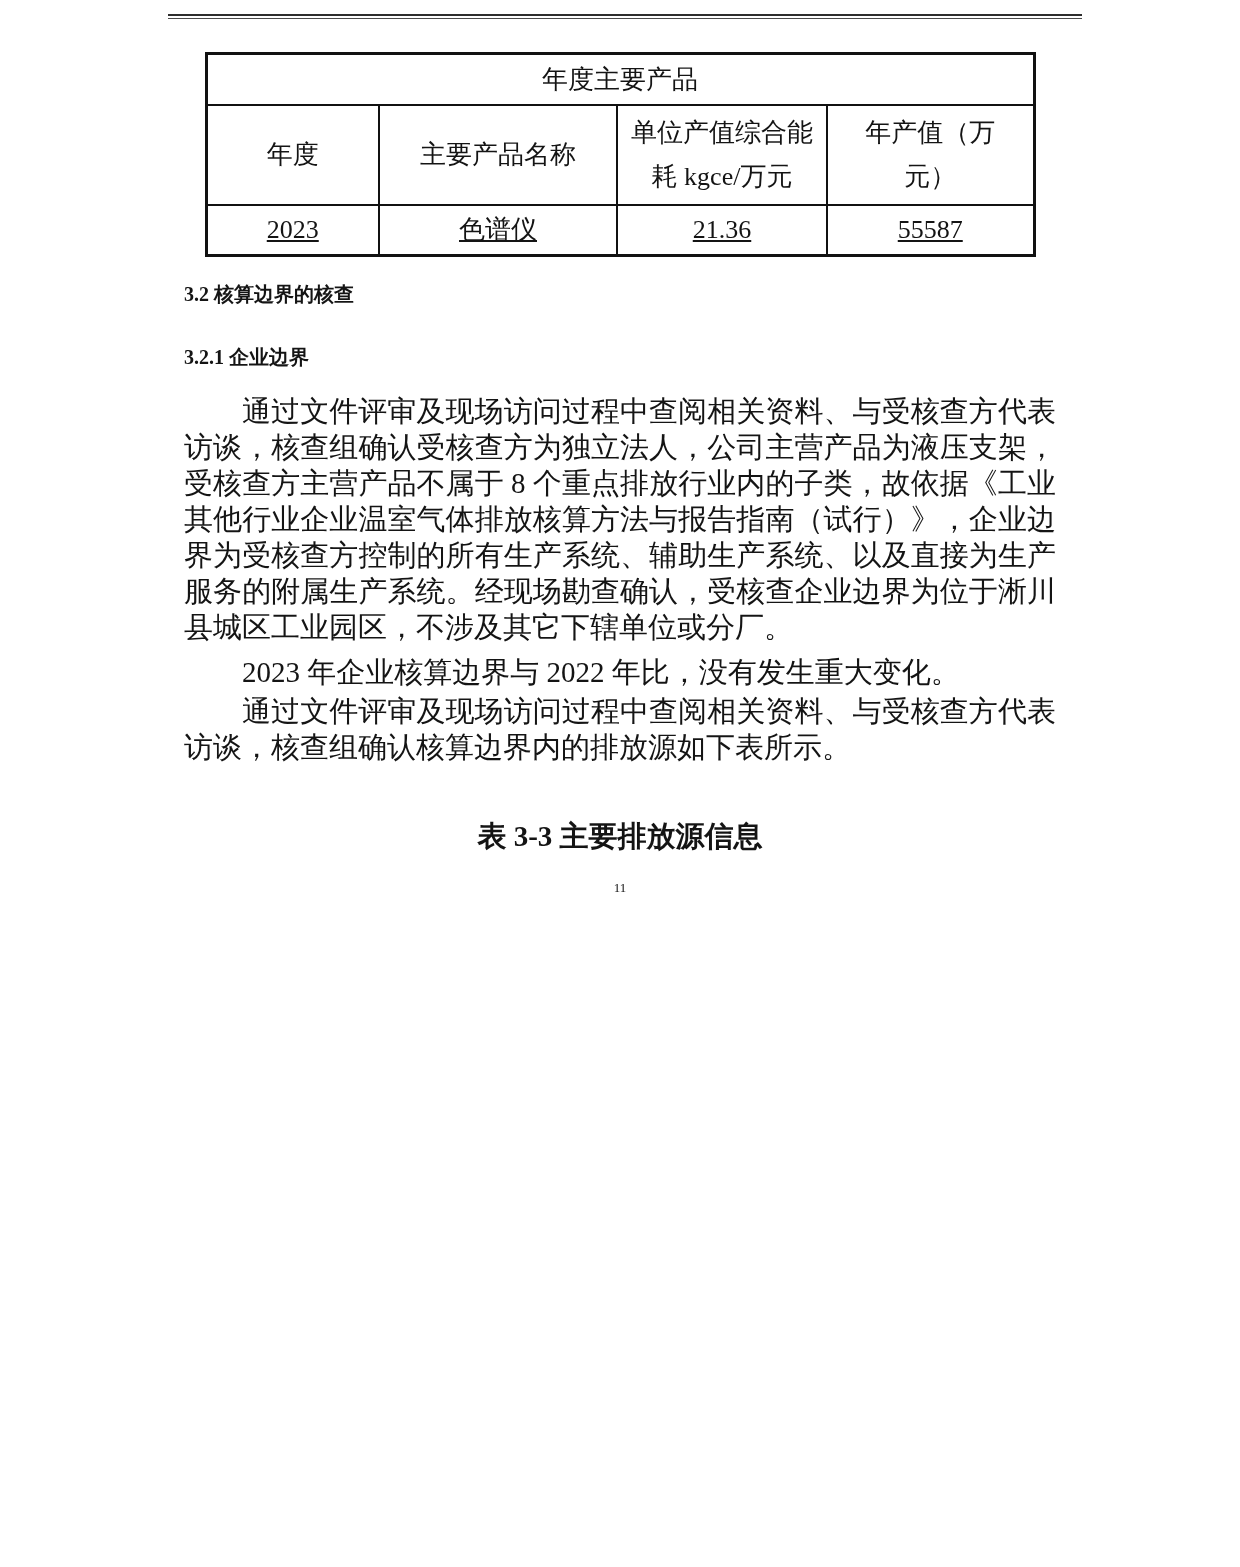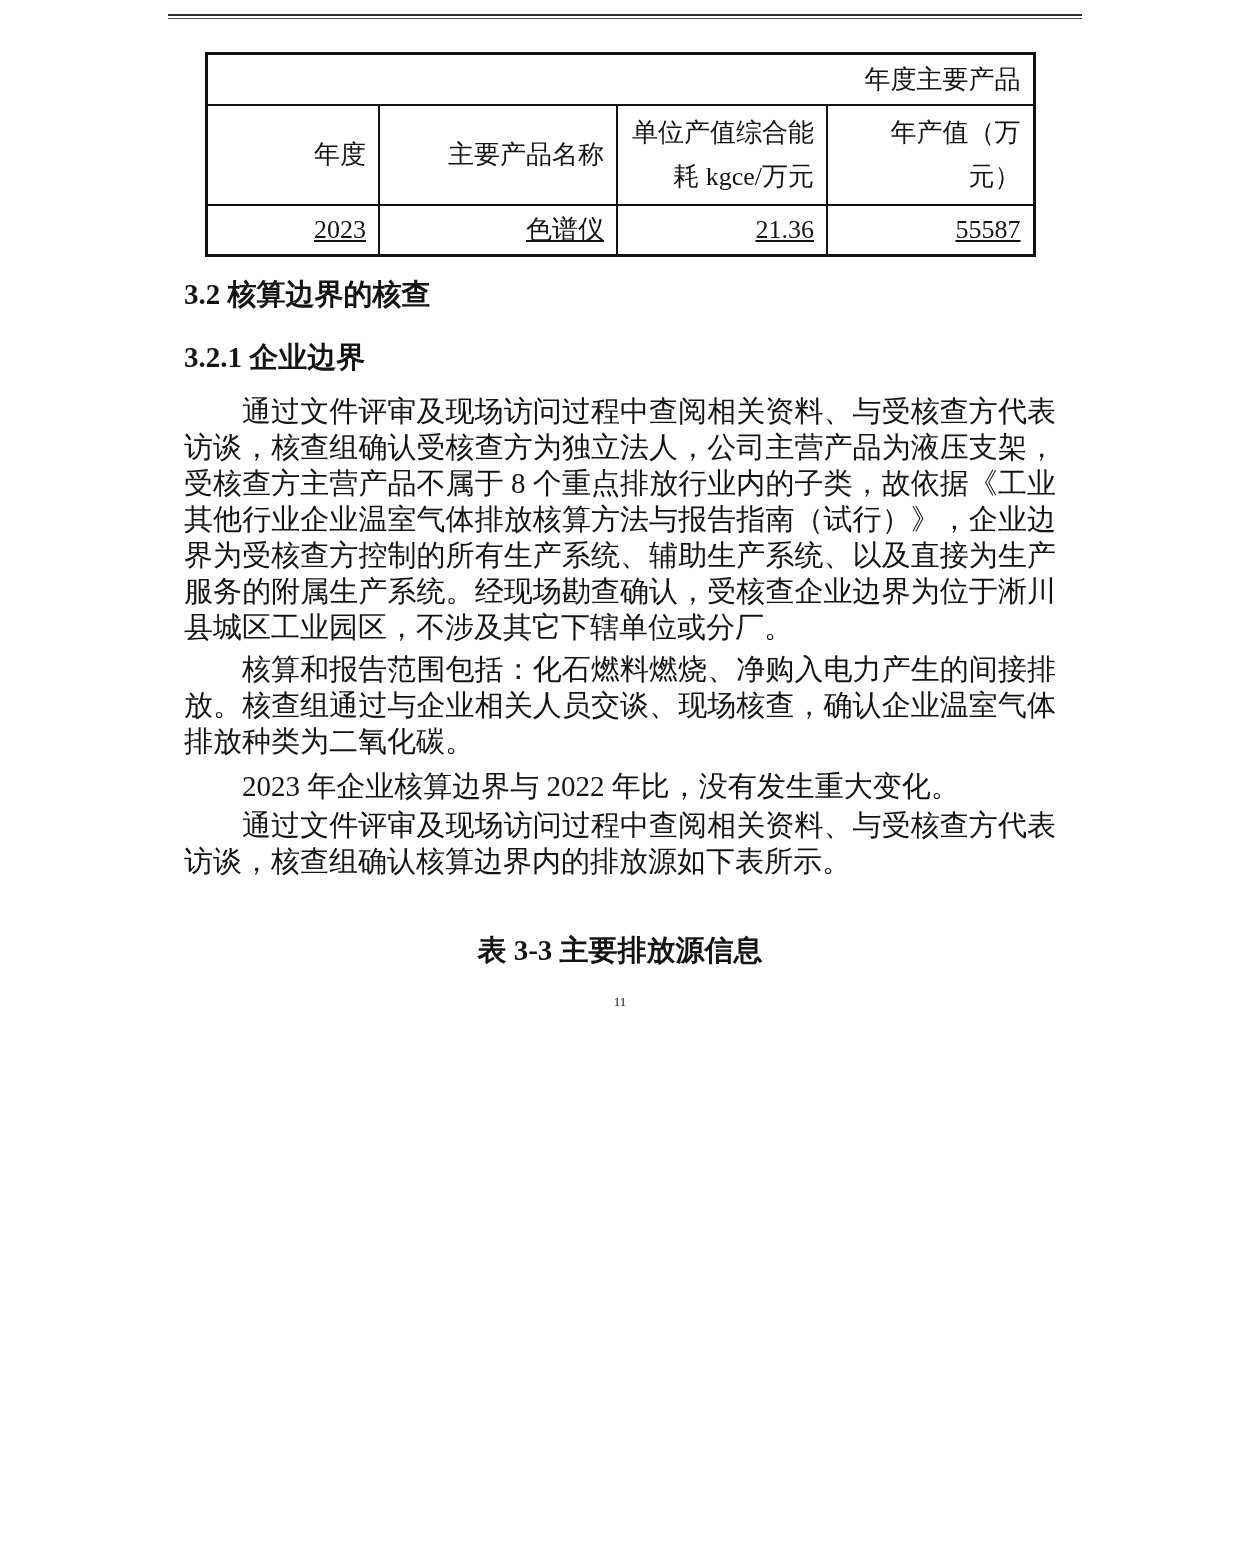--- a/index.html
+++ b/index.html
@@ -27,32 +27,32 @@
   }
   table.products-table {
     border-collapse: collapse;
     table-layout: fixed;
     width: 828px;
     margin: 33px auto 0;
     border: 3px solid #111;
   }
   table.products-table td {
     border: 2px solid #111;
-    text-align: right;
+    text-align: center;
     vertical-align: middle;
     font-size: 26px;
     line-height: 44px;
     padding: 0 12px;
     overflow: hidden;
   }
   tr.title-row td { height: 49px; }
   tr.head-row td { height: 98px; }
   tr.data-row td { height: 48px; text-decoration: underline; }
   h2, h3 {
-    font-size: 29px;
+    font-size: 20px;
     line-height: 63px;
     font-weight: bold;
     margin: 0;
     text-align: left;
   }
   h2.h32 { margin-top: 6px; }
   p.body-par {
     font-size: 29px;
     line-height: 36px;
     margin: 0;
@@ -113,21 +113,20 @@
         </tr>
       </tbody>
     </table>
 
     <h2 class="h32">3.2 核算边界的核查</h2>
 
     <h3 class="h321">3.2.1 企业边界</h3>
 
     <p class="body-par p1">通过文件评审及现场访问过程中查阅相关资料、与受核查方代表访谈，核查组确认受核查方为独立法人，公司主营产品为液压支架，受核查方主营产品不属于 8 个重点排放行业内的子类，故依据《工业其他行业企业温室气体排放核算方法与报告指南（试行）》，企业边界为受核查方控制的所有生产系统、辅助生产系统、以及直接为生产服务的附属生产系统。经现场勘查确认，受核查企业边界为位于淅川县城区工业园区，不涉及其它下辖单位或分厂。</p>
 
-    <p class="body-par p2">核算和报告范围包括：化石燃料燃烧、净购入电力产生的间接排放。核查组通过与企业相关人员交谈、现场核查，确认企业温室气体排放种类为二氧化碳。</p>
 
     <p class="body-par p3">2023 年企业核算边界与 2022 年比，没有发生重大变化。</p>
 
 
 
     <p class="body-par p5">通过文件评审及现场访问过程中查阅相关资料、与受核查方代表访谈，核查组确认核算边界内的排放源如下表所示。</p>
 
     <div class="table-caption">表 3-3 主要排放源信息</div>
 
     <div class="page-number">11</div>

